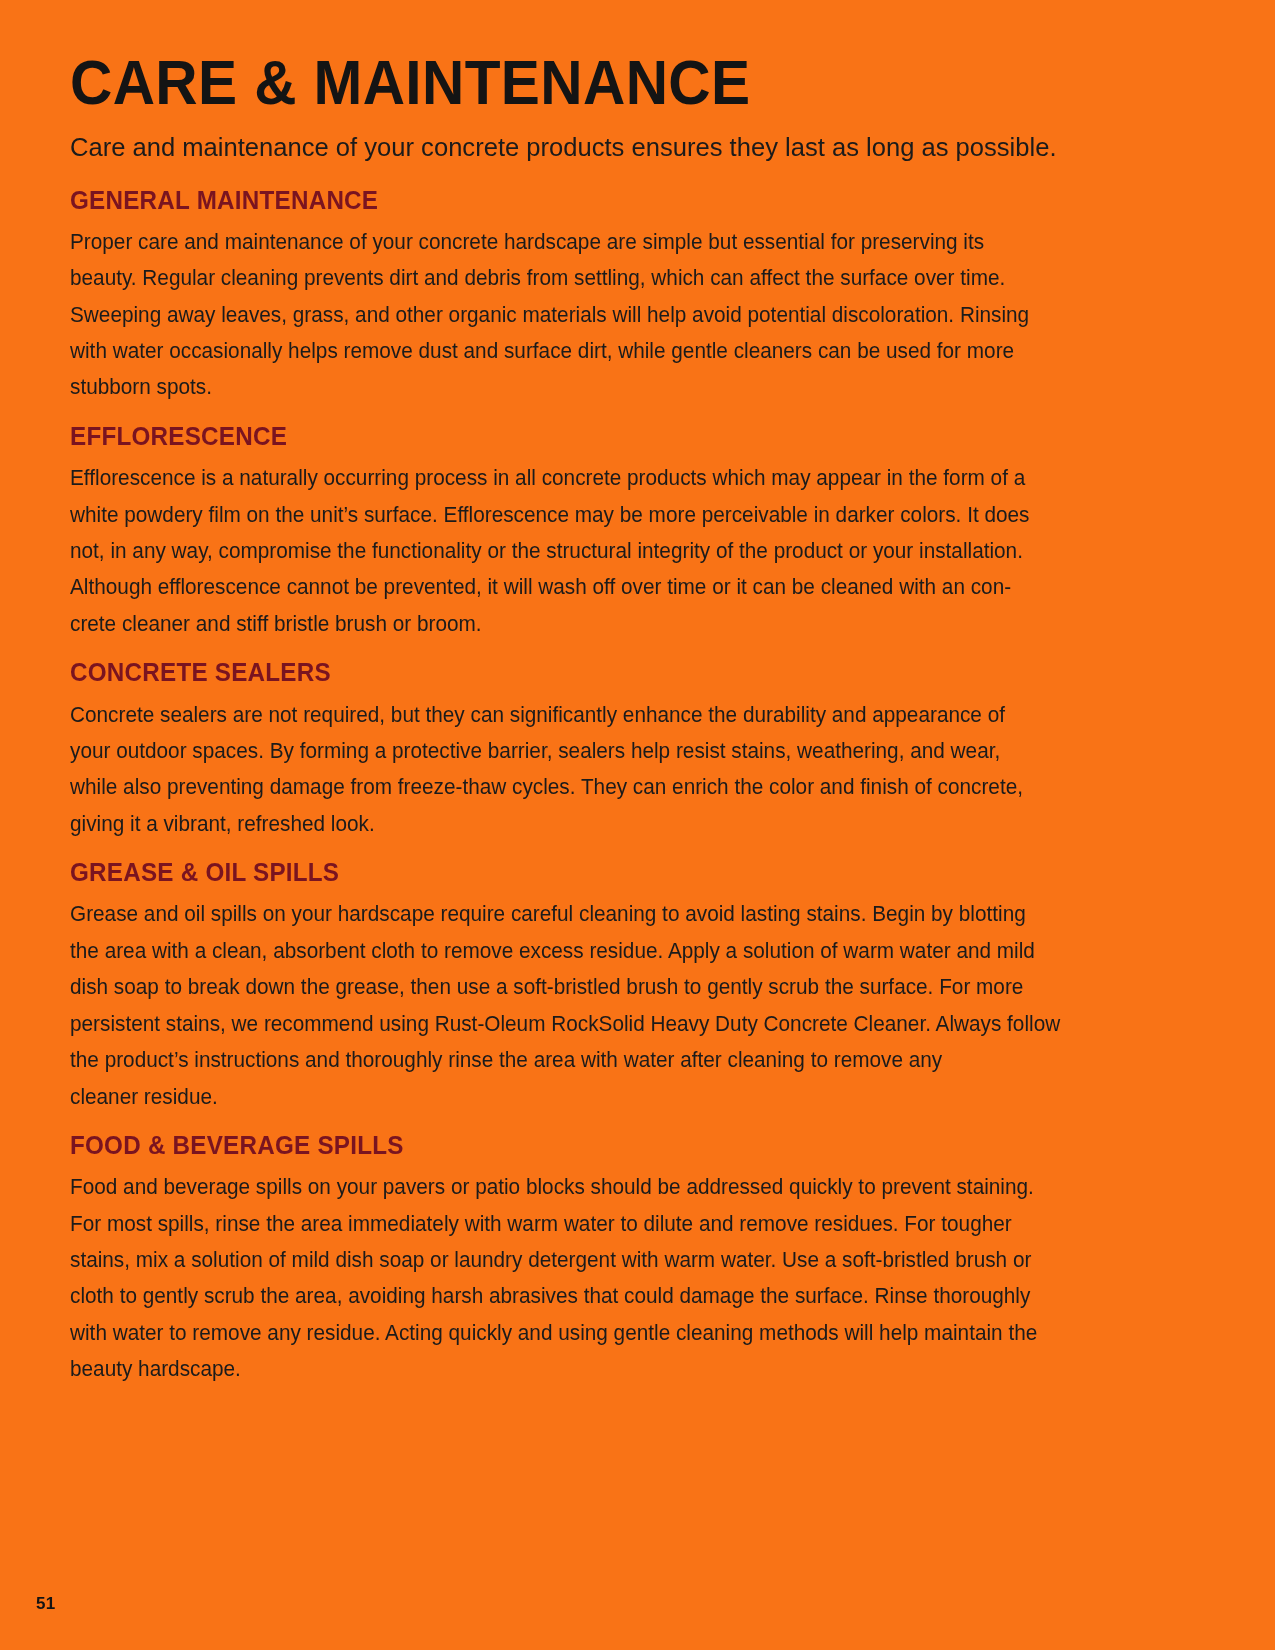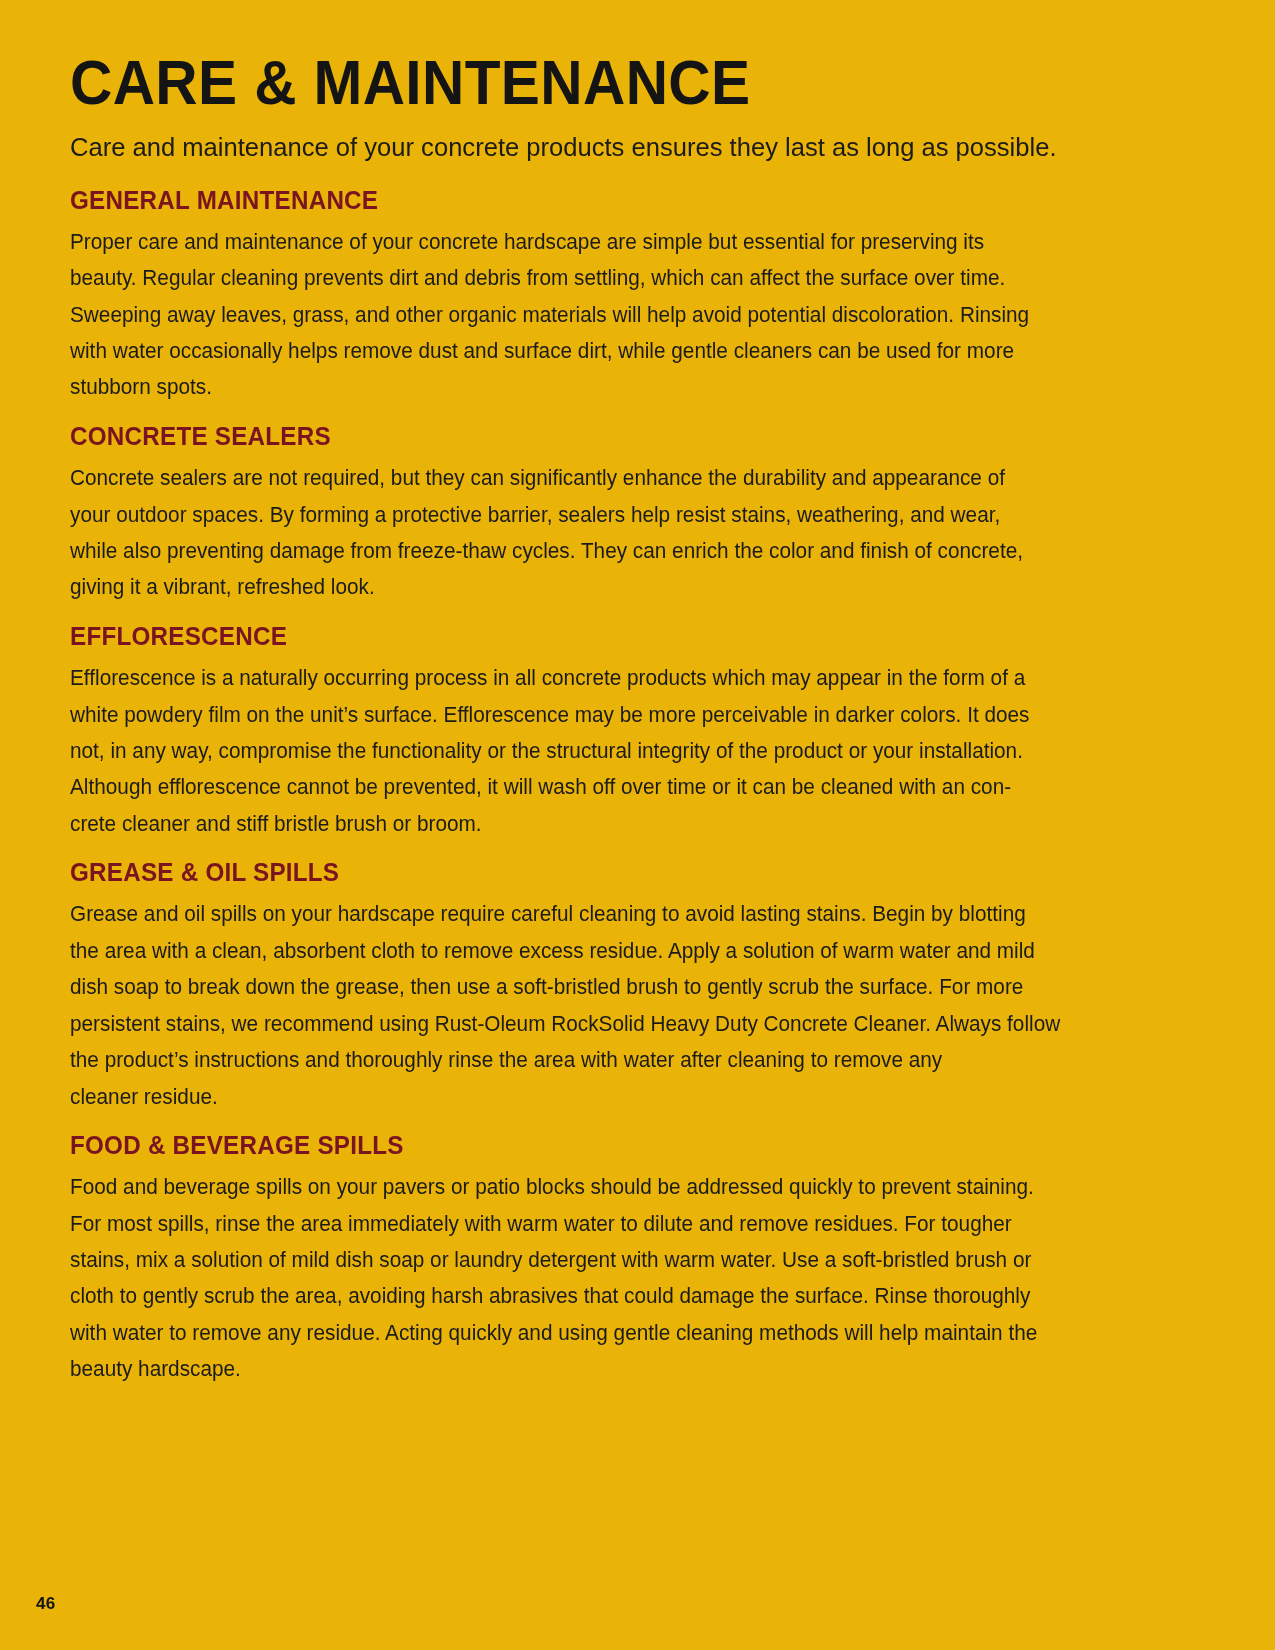--- a/index.html
+++ b/index.html
@@ -5,21 +5,21 @@
   html, body {
     margin: 0;
     padding: 0;
     background: #ffffff;
   }
 
   .page {
     position: relative;
     width: 1275px;
     height: 1650px;
-    background: #eab308;
+    background: #f97316;
     box-sizing: border-box;
     font-family: "Liberation Sans", sans-serif;
     overflow: hidden;
   }
 
   .content {
     position: absolute;
     left: 70px;
     top: 52px;
     width: 1072px;
@@ -115,37 +115,37 @@
       <div class="section-body">
         <span class="ln">Proper care and maintenance of your concrete hardscape are simple but essential for preserving its</span>
         <span class="ln">beauty. Regular cleaning prevents dirt and debris from settling, which can affect the surface over time.</span>
         <span class="ln">Sweeping away leaves, grass, and other organic materials will help avoid potential discoloration. Rinsing</span>
         <span class="ln">with water occasionally helps remove dust and surface dirt, while gentle cleaners can be used for more</span>
         <span class="ln">stubborn spots.</span>
       </div>
     </div>
 
     <div class="section">
-      <h2 class="section-heading">CONCRETE SEALERS</h2>
-      <div class="section-body">
-        <span class="ln">Concrete sealers are not required, but they can significantly enhance the durability and appearance of</span>
-        <span class="ln">your outdoor spaces. By forming a protective barrier, sealers help resist stains, weathering, and wear,</span>
-        <span class="ln">while also preventing damage from freeze-thaw cycles. They can enrich the color and finish of concrete,</span>
-        <span class="ln">giving it a vibrant, refreshed look.</span>
-      </div>
-    </div>
-
-    <div class="section">
       <h2 class="section-heading">EFFLORESCENCE</h2>
       <div class="section-body">
         <span class="ln">Efflorescence is a naturally occurring process in all concrete products which may appear in the form of a</span>
         <span class="ln">white powdery film on the unit’s surface. Efflorescence may be more perceivable in darker colors. It does</span>
         <span class="ln">not, in any way, compromise the functionality or the structural integrity of the product or your installation.</span>
         <span class="ln">Although efflorescence cannot be prevented, it will wash off over time or it can be cleaned with an con-</span>
         <span class="ln">crete cleaner and stiff bristle brush or broom.</span>
+      </div>
+    </div>
+
+    <div class="section">
+      <h2 class="section-heading">CONCRETE SEALERS</h2>
+      <div class="section-body">
+        <span class="ln">Concrete sealers are not required, but they can significantly enhance the durability and appearance of</span>
+        <span class="ln">your outdoor spaces. By forming a protective barrier, sealers help resist stains, weathering, and wear,</span>
+        <span class="ln">while also preventing damage from freeze-thaw cycles. They can enrich the color and finish of concrete,</span>
+        <span class="ln">giving it a vibrant, refreshed look.</span>
       </div>
     </div>
 
     <div class="section">
       <h2 class="section-heading">GREASE &amp; OIL SPILLS</h2>
       <div class="section-body">
         <span class="ln">Grease and oil spills on your hardscape require careful cleaning to avoid lasting stains. Begin by blotting</span>
         <span class="ln">the area with a clean, absorbent cloth to remove excess residue. Apply a solution of warm water and mild</span>
         <span class="ln">dish soap to break down the grease, then use a soft-bristled brush to gently scrub the surface. For more</span>
         <span class="ln">persistent stains, we recommend using Rust-Oleum RockSolid Heavy Duty Concrete Cleaner. Always follow</span>
@@ -161,15 +161,15 @@
         <span class="ln">For most spills, rinse the area immediately with warm water to dilute and remove residues. For tougher</span>
         <span class="ln">stains, mix a solution of mild dish soap or laundry detergent with warm water. Use a soft-bristled brush or</span>
         <span class="ln">cloth to gently scrub the area, avoiding harsh abrasives that could damage the surface. Rinse thoroughly</span>
         <span class="ln">with water to remove any residue. Acting quickly and using gentle cleaning methods will help maintain the</span>
         <span class="ln">beauty hardscape.</span>
       </div>
     </div>
 
   </div>
 
-  <div class="page-number">46</div>
+  <div class="page-number">51</div>
 
 </div>
 
 </body></html>

